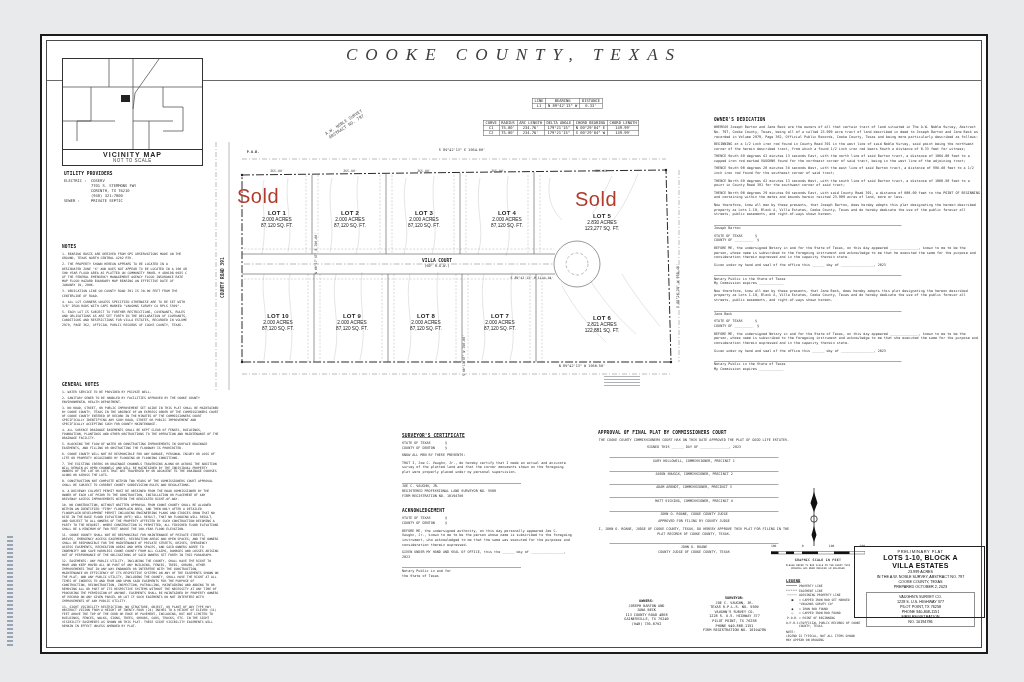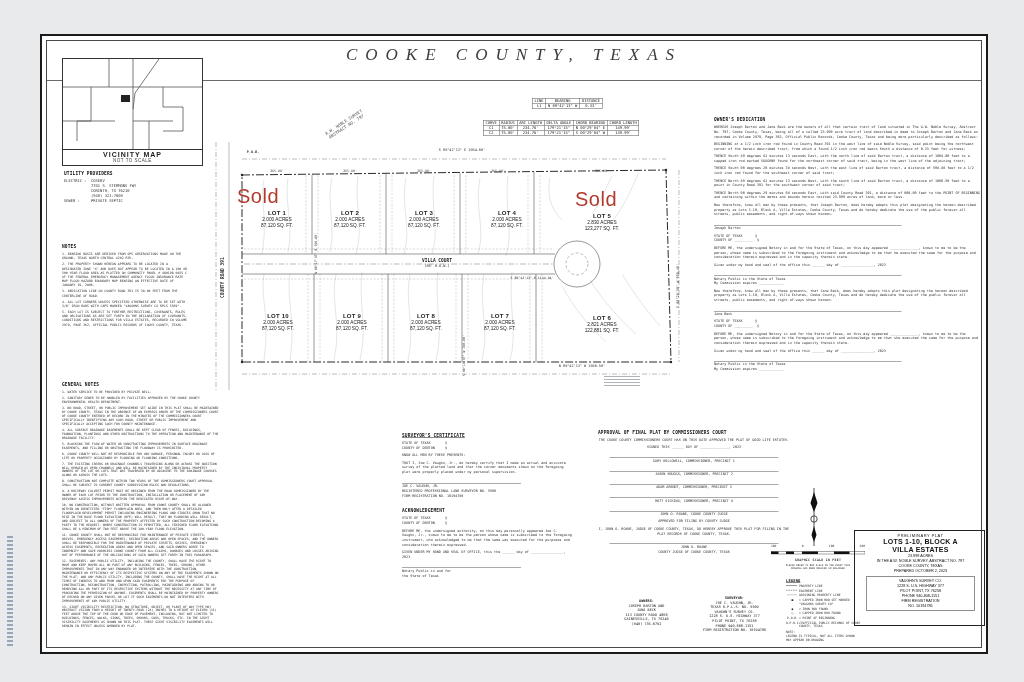--- a/index.html
+++ b/index.html
@@ -73,21 +73,21 @@
   .leg-sw{width:22px;flex:0 0 22px;margin-top:3px;margin-right:4px;border-top:1px solid #333;}
   .k-dashed{border-top-style:dashed;}
   .k-dashdot{border-top-style:dotted;}
   .leg-note{margin-top:3px;white-space:pre-line;}
 
   .contact{width:170px;text-align:center;font-size:7px;line-height:1.3;color:#222;
       font-family:"DejaVu Sans Mono",monospace;}
   .contact .ct{font-weight:bold;}
 
   
-  .tblock{position:absolute;left:812px;top:494px;width:131px;height:96px;
+  .tblock{position:absolute;left:812px;top:510px;width:131px;height:72px;
       border:1px solid #222;box-sizing:border-box;text-decoration:underline;}
   .tblock-inner{width:262px;text-align:center;color:#111;}
   .tb-type{font-size:8px;letter-spacing:1px;margin-top:4px;}
   .tb-main{font-size:14px;font-weight:bold;letter-spacing:.5px;}
   .tb-sub{font-size:7.5px;line-height:1.35;}
   .firmbox{border:1px solid #222;margin:5px 22px 0 22px;padding:3px 0;font-size:7.5px;line-height:1.35;}
 
   .stamp{position:absolute;left:7px;top:536px;width:6px;height:112px;opacity:.75;
      background:repeating-linear-gradient(180deg,#7f8da6 0 2px,transparent 2px 4px);}
   .microlines{position:absolute;width:36px;height:12px;opacity:.8;

